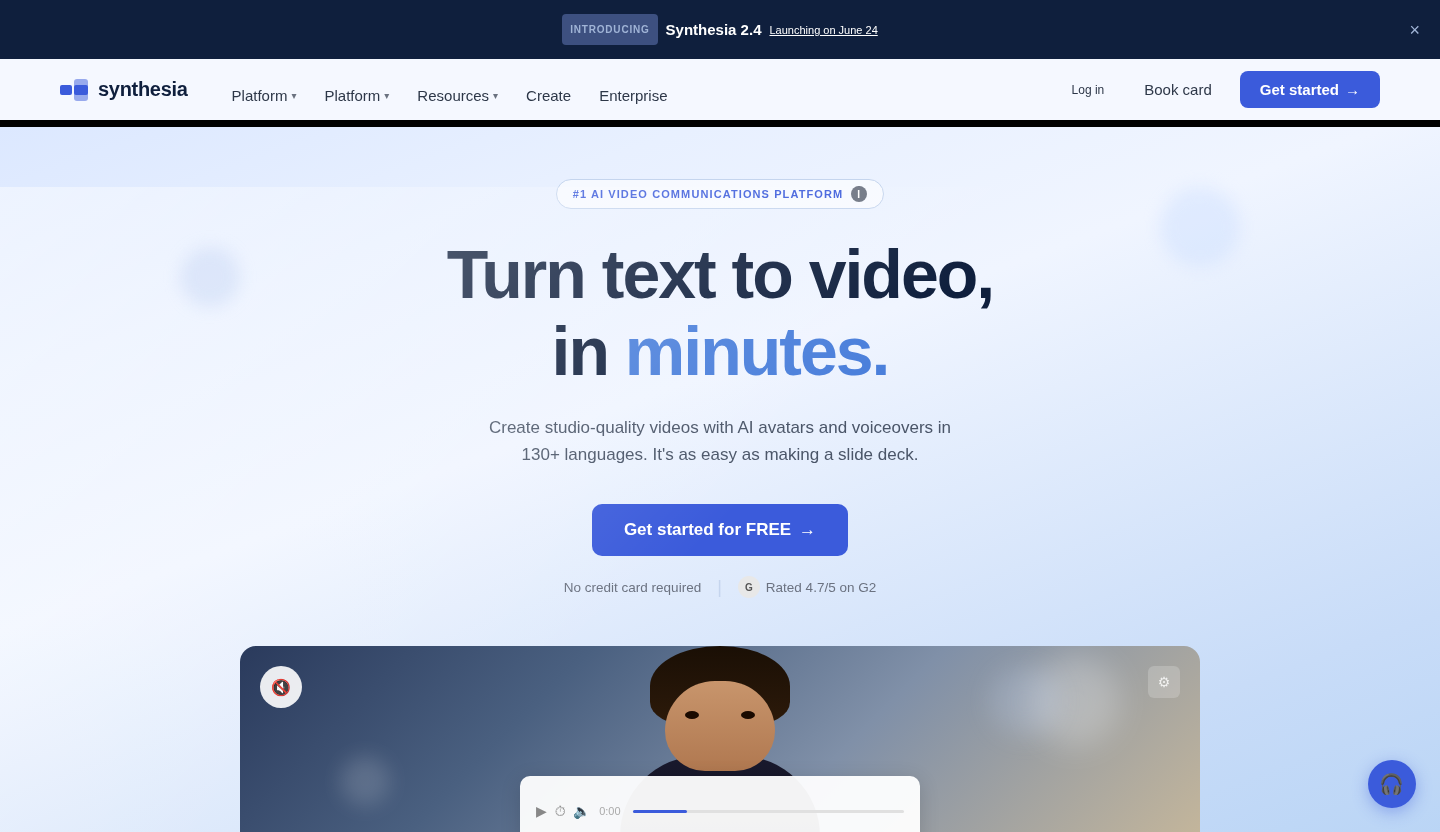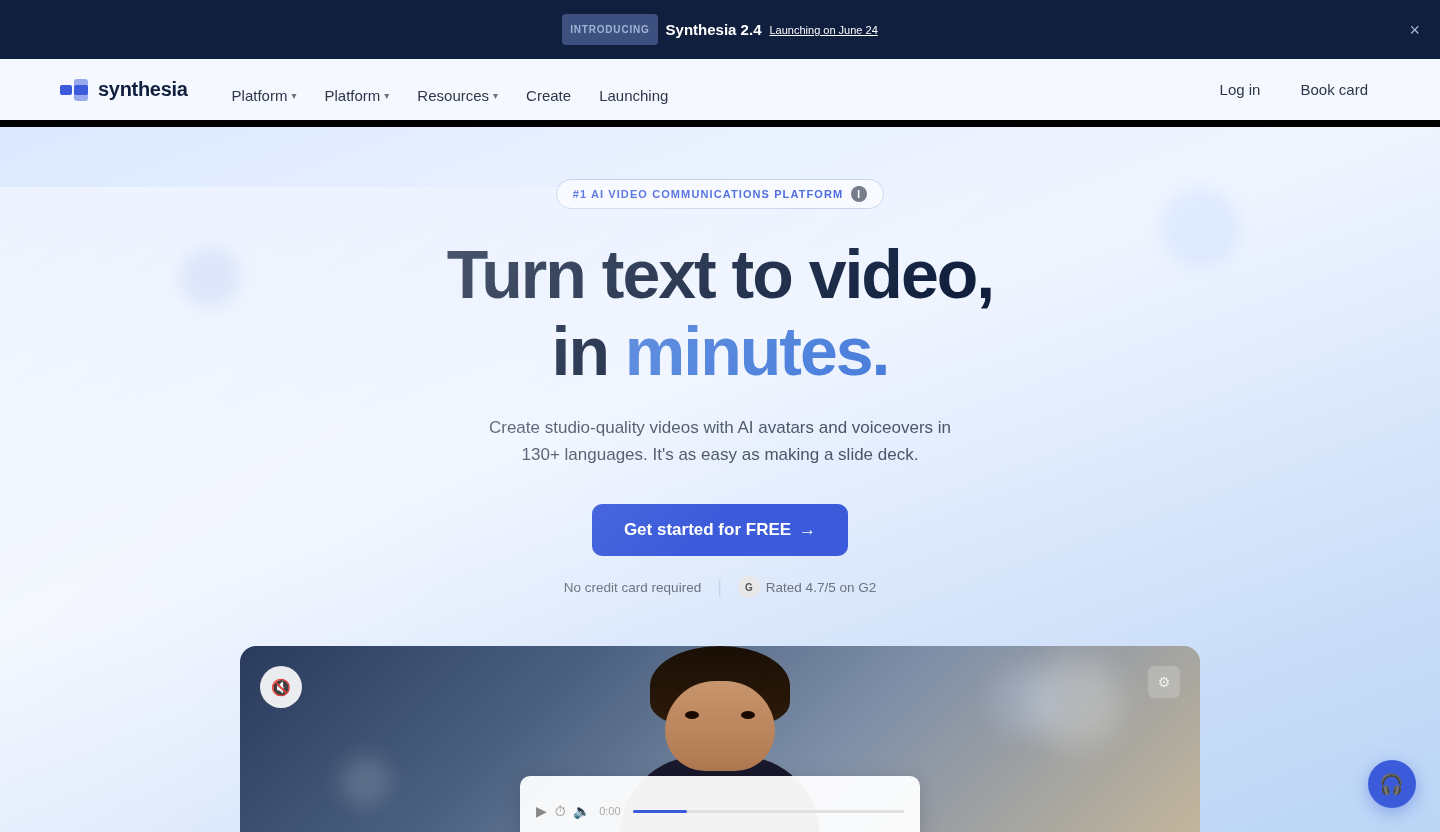--- a/index.html
+++ b/index.html
@@ -104,21 +104,21 @@
       font-size: 10px;
       color: #6b7280;
     }
     .nav-right {
       display: flex;
       align-items: center;
       gap: 16px;
     }
     .nav-login {
       color: #2d3748;
-      font-size: 15px;
+      font-size: 12px;
       font-weight: 500;
       text-decoration: none;
       padding: 8px 12px;
     }
     .nav-book-demo {
       color: #2d3748;
       font-size: 15px;
       font-weight: 500;
       text-decoration: none;
       padding: 8px 12px;
@@ -387,28 +387,32 @@
           <span class="nav-chevron">▾</span>
         </a>
       </li>
       <li>
         <a href="#">
           <span>Create</span>
         </a>
       </li>
       <li>
         <a href="#">
-          <span>Launching</span>
+          <span>Enterprise</span>
         </a>
       </li>
     </ul>
   </div>
   <div class="nav-right">
     <a class="nav-login" href="#">Log in</a>
     <a class="nav-book-demo" href="#">Book card</a>
+    <a class="nav-get-started" href="#">
+      <span>Get started</span>
+      <span>→</span>
+    </a>
   </div>
 </nav>
 
 <section class="hero">
 
   <div class="bokeh" style="width:80px;height:80px;top:60px;right:200px;background:rgba(200,220,255,0.4);"></div>
   <div class="bokeh" style="width:60px;height:60px;top:120px;left:180px;background:rgba(180,200,240,0.3);"></div>
 
   <div class="badge">
     <span>#1 AI VIDEO COMMUNICATIONS PLATFORM</span>

